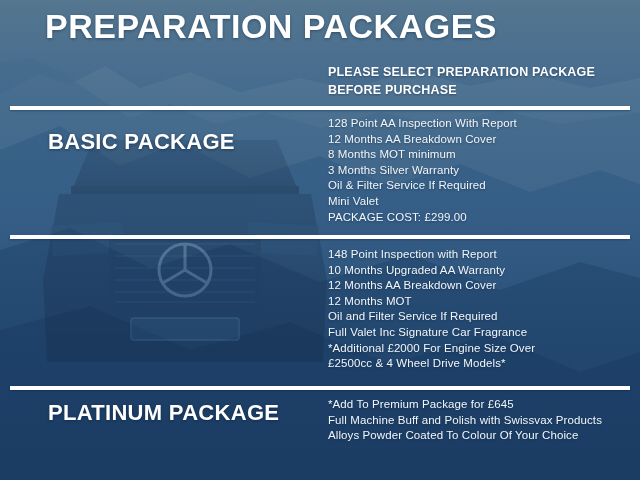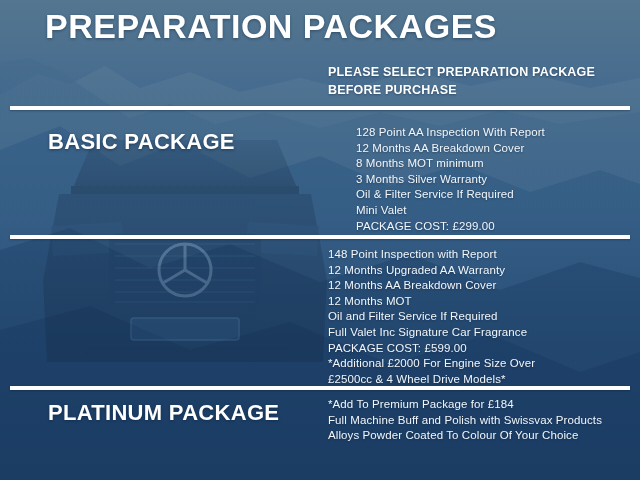--- a/index.html
+++ b/index.html
@@ -125,21 +125,21 @@
   .pkg-list {
     position: absolute;
     left: 328px;
     color: #f2f6fa;
     font-size: 11.5px;
     line-height: 15.6px;
     letter-spacing: .1px;
     text-shadow: 0 1px 2px rgba(10,30,55,0.40);
   }
   .pkg-list div { white-space: nowrap; }
-  .list-basic    { top: 125px; margin-left: 28px; }
+  .list-basic    { top: 116px; }
   .list-premium  { top: 247px; }
   .list-platinum { top: 397px; }
 </style>
 </head>
 <body>
 
 <div id="poster">
 
   <svg class="bg-layer mountains" viewBox="0 0 640 480" preserveAspectRatio="none">
     <defs>
@@ -243,31 +243,30 @@
       <div>12 Months AA Breakdown Cover</div>
       <div>8 Months MOT minimum</div>
       <div>3 Months Silver Warranty</div>
       <div>Oil &amp; Filter Service If Required</div>
       <div>Mini Valet</div>
       <div>PACKAGE COST: £299.00</div>
     </div>
 
     <div class="pkg-list list-premium">
       <div>148 Point Inspection with Report</div>
-      <div>12 Months Upgraded AA Warranty</div>
+      <div>10 Months Upgraded AA Warranty</div>
       <div>12 Months AA Breakdown Cover</div>
       <div>12 Months MOT</div>
       <div>Oil and Filter Service If Required</div>
       <div>Full Valet Inc Signature Car Fragrance</div>
-      <div>PACKAGE COST: £599.00</div>
       <div>*Additional £2000 For Engine Size Over</div>
       <div>£2500cc &amp; 4 Wheel Drive Models*</div>
     </div>
 
     <div class="pkg-name name-platinum">PLATINUM PACKAGE</div>
     <div class="pkg-list list-platinum">
-      <div>*Add To Premium Package for £184</div>
+      <div>*Add To Premium Package for £645</div>
       <div>Full Machine Buff and Polish with Swissvax Products</div>
       <div>Alloys Powder Coated To Colour Of Your Choice</div>
     </div>
 
   </div>
 </div>
 
 </body></html>

